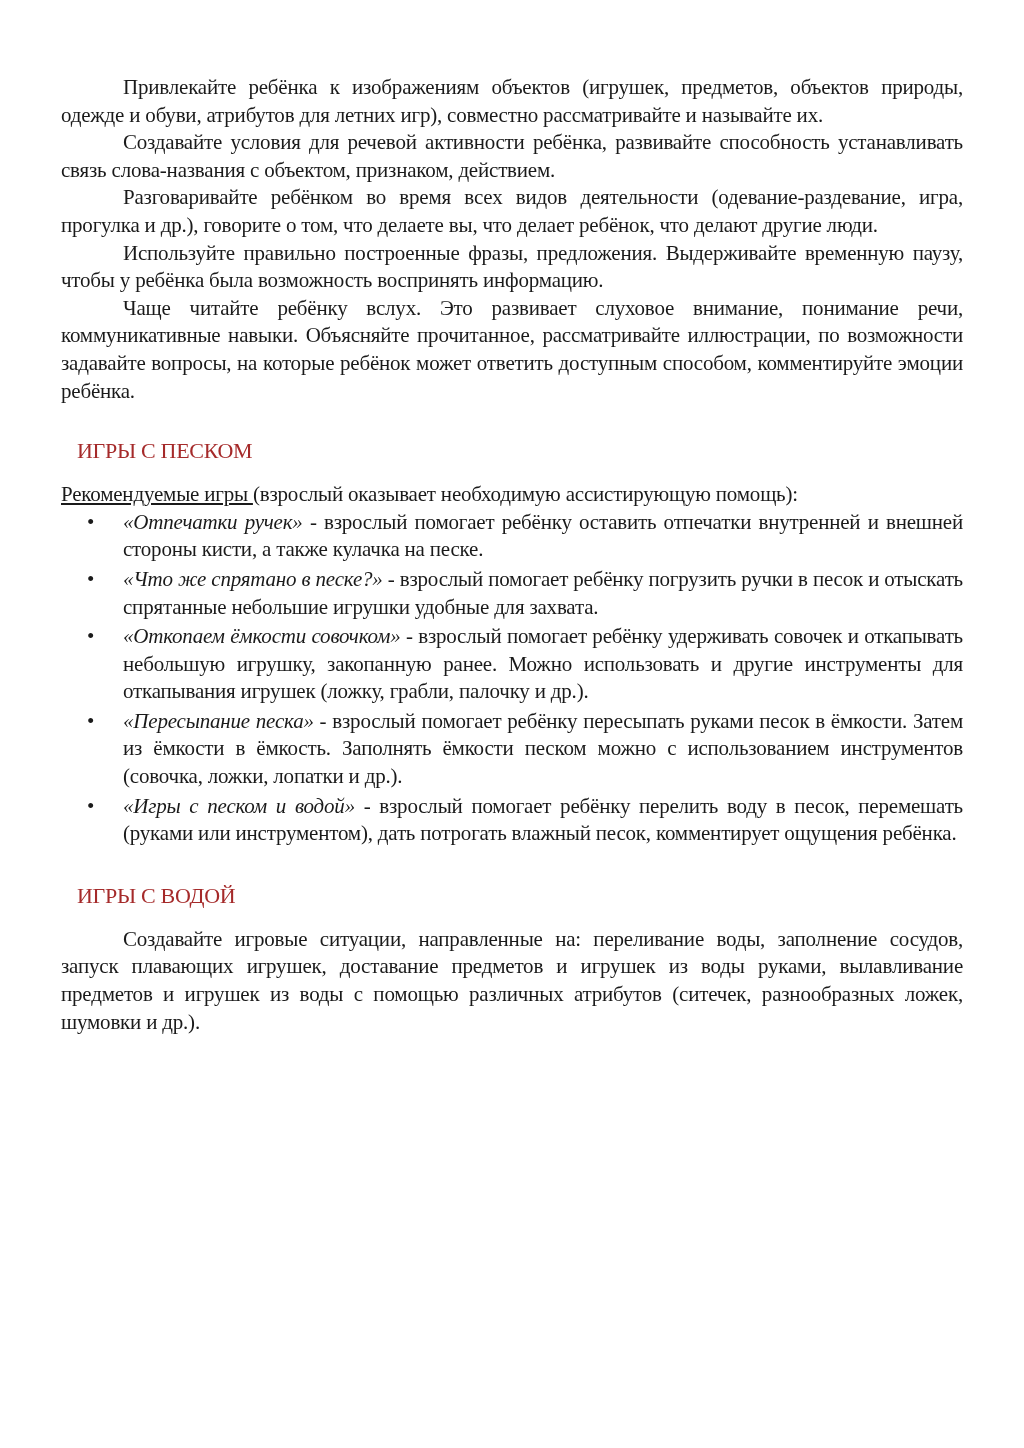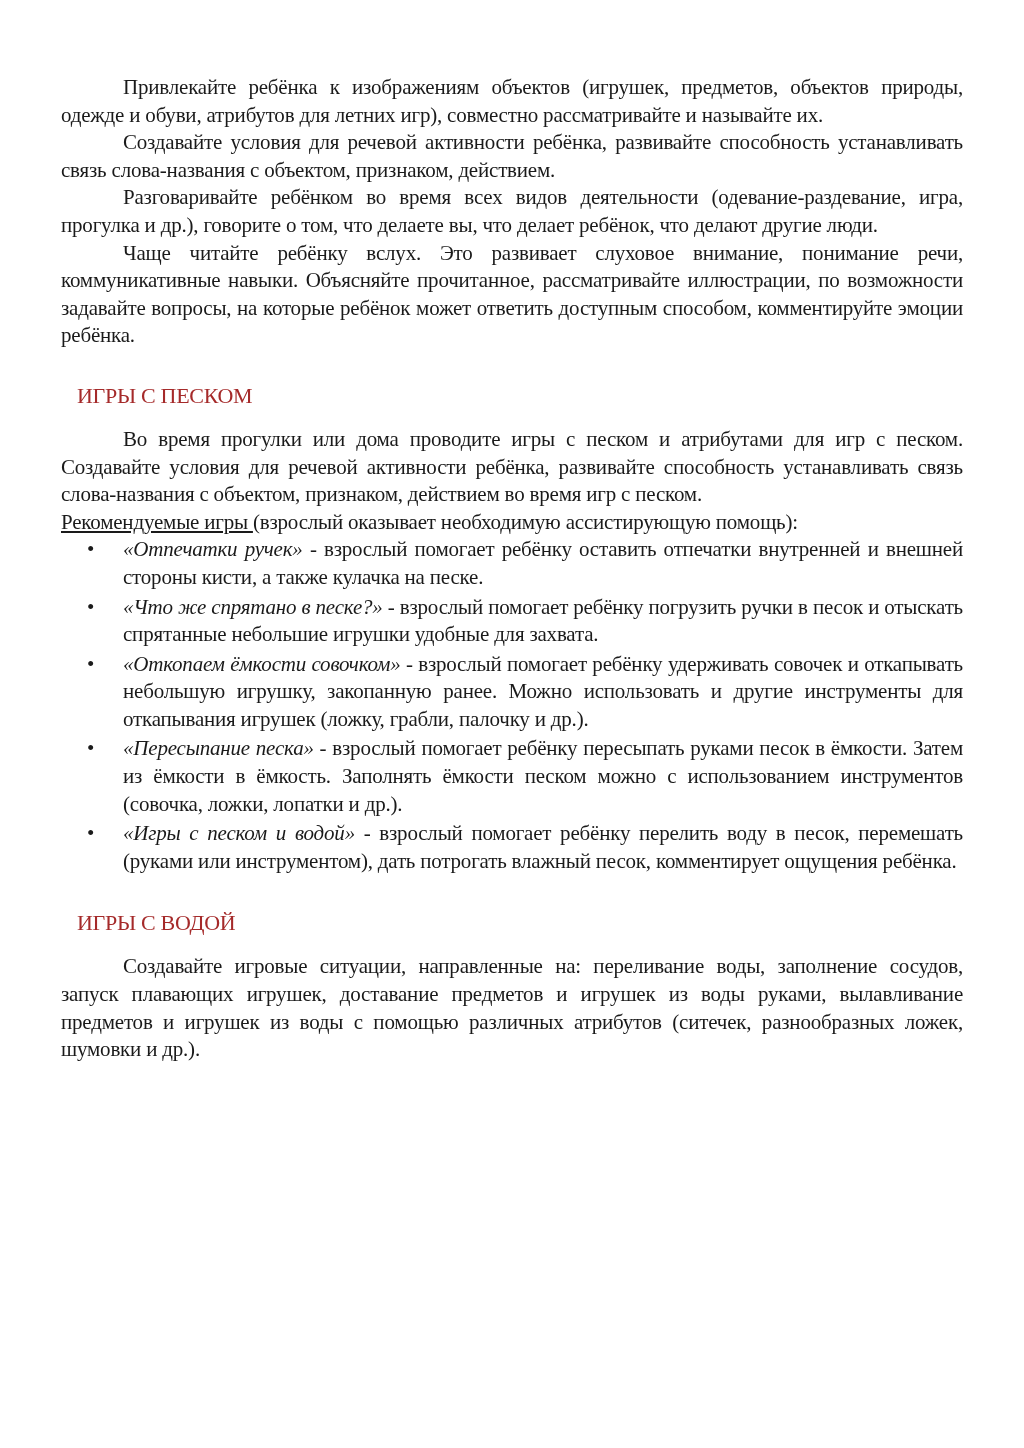--- a/index.html
+++ b/index.html
@@ -25,28 +25,28 @@
   </style>
 </head>
 <body>
 
 <div class="page">
 
   <section>
     <p class="indent">Привлекайте ребёнка к изображениям объектов (игрушек, предметов, объектов природы, одежде и обуви, атрибутов для летних игр), совместно рассматривайте и называйте их.</p>
     <p class="indent">Создавайте условия для речевой активности ребёнка, развивайте способность устанавливать связь слова-названия с объектом, признаком, действием.</p>
     <p class="indent">Разговаривайте ребёнком во время всех видов деятельности (одевание-раздевание, игра, прогулка и др.), говорите о том, что делаете вы, что делает ребёнок, что делают другие люди.</p>
+    <p class="indent">Используйте правильно построенные фразы, предложения. Выдерживайте временную паузу, чтобы у ребёнка была возможность воспринять информацию.</p>
     <p class="indent">Чаще читайте ребёнку вслух. Это развивает слуховое внимание, понимание речи, коммуникативные навыки. Объясняйте прочитанное, рассматривайте иллюстрации, по возможности задавайте вопросы, на которые ребёнок может ответить доступным способом, комментируйте эмоции ребёнка.</p>
   </section>
 
   <div class="gap-h"></div>
 
   <section>
     <h2>ИГРЫ С ПЕСКОМ</h2>
-    <p class="indent">Во время прогулки или дома проводите игры с песком и атрибутами для игр с песком. Создавайте условия для речевой активности ребёнка, развивайте способность устанавливать связь слова-названия с объектом, признаком, действием во время игр с песком.</p>
     <p><span class="underline">Рекомендуемые игры </span><span>(взрослый оказывает необходимую ассистирующую помощь):</span></p>
 
     <ul>
       <li>
         <span class="bullet">•</span>
         <span class="name">«Отпечатки ручек»</span><span> - взрослый помогает ребёнку оставить отпечатки внутренней и внешней стороны кисти, а также кулачка на песке.</span>
       </li>
       <li>
         <span class="bullet">•</span>
         <span class="name">«Что же спрятано в песке?»</span><span> - взрослый помогает ребёнку погрузить ручки в песок и отыскать спрятанные небольшие игрушки удобные для захвата.</span>

